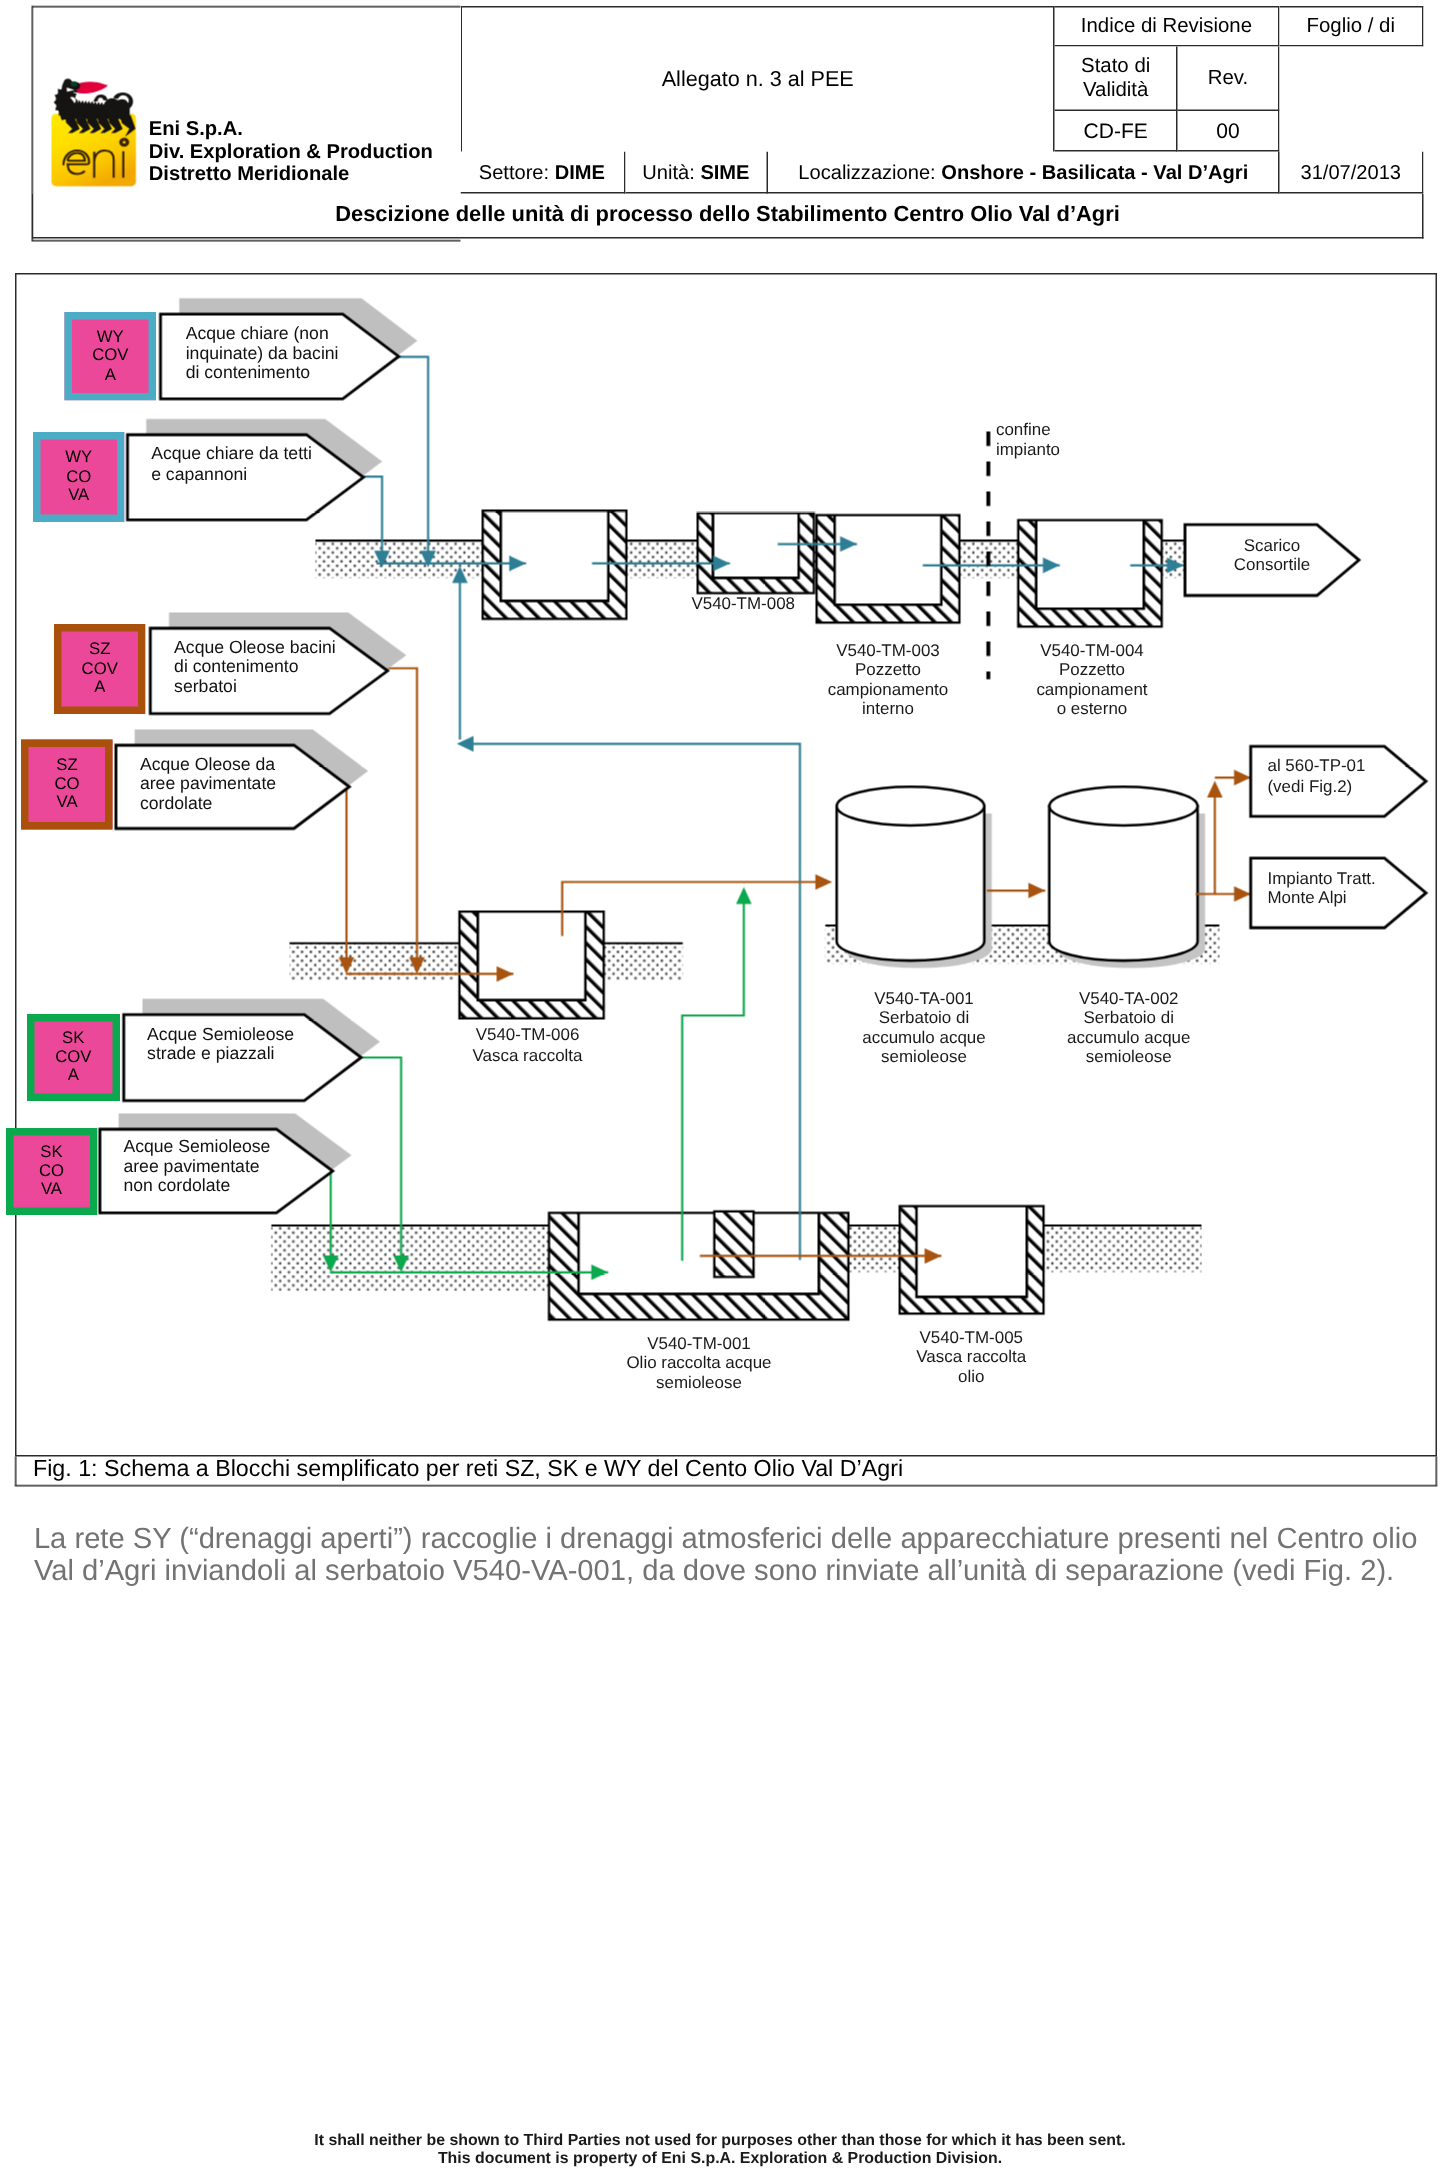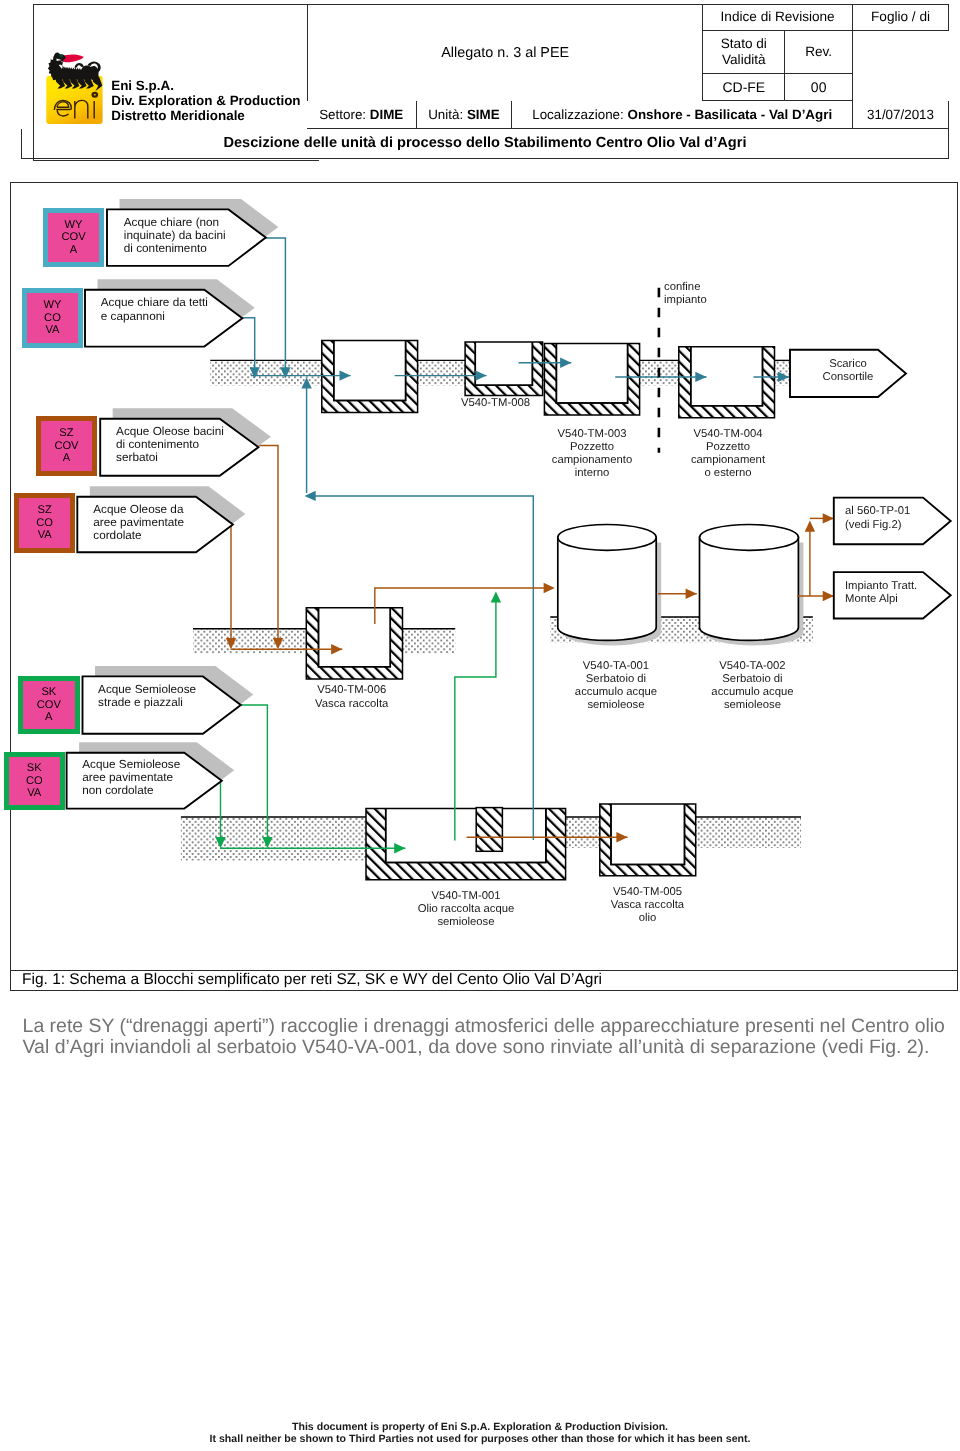--- a/index.html
+++ b/index.html
@@ -10,21 +10,21 @@
   .pg{position:absolute;left:0;top:0;width:960px;height:1451px;}
 
   
   #hdr{position:absolute;left:21px;top:3.5px;width:928px;height:156px;}
   .cell{position:absolute;transform:translateZ(0);box-sizing:border-box;display:flex;
         align-items:center;justify-content:center;text-align:center;line-height:1.16;}
   .bl{border-left:1.3px solid #2b2b2b;}
   .br{border-right:1.3px solid #2b2b2b;}
   .bt{border-top:1.3px solid #2b2b2b;}
   .bb{border-bottom:1.3px solid #2b2b2b;}
-  #logo-cell{left:0;top:0;width:286px;height:157px;margin-left:12px;}
+  #logo-cell{left:0;top:0;width:286px;height:157px;}
   .logo-wrap{position:absolute;left:12px;top:32.4px;display:flex;align-items:flex-end;}
   .logo-mark{position:relative;width:63px;height:88px;}
   .logo-txt{transform:translateZ(0);margin-left:2.2px;font-size:13.45px;font-weight:bold;line-height:15.4px;
             white-space:nowrap;padding-bottom:1px;text-align:left;}
   #allegato-cell{left:286px;top:0;width:396.3px;height:97.8px;font-size:14.4px;}
   #indice-cell{left:682.3px;top:0;width:149.7px;height:27.1px;font-size:13.6px;}
   #stato-cell{left:682.3px;top:27.1px;width:82px;height:43px;font-size:13.6px;}
   #rev-cell{left:764.3px;top:27.1px;width:67.7px;height:43px;font-size:13.6px;}
   #cdfe-cell{left:682.3px;top:70.1px;width:82px;height:27.7px;font-size:14px;}
   #rev-val-cell{left:764.3px;top:70.1px;width:67.7px;height:27.7px;font-size:14px;}
@@ -470,17 +470,17 @@
 <div id="caption-box">
   <div id="caption-txt">Fig. 1: Schema a Blocchi semplificato per reti SZ, SK e WY del Cento Olio Val D’Agri</div>
 </div>
 
 <div id="bodytext">
   <div>La rete SY (“drenaggi aperti”) raccoglie i drenaggi atmosferici delle apparecchiature presenti nel Centro olio</div>
   <div>Val d’Agri inviandoli al serbatoio V540-VA-001, da dove sono rinviate all’unità di separazione (vedi Fig. 2).</div>
 </div>
 
 <div id="footer">
+  <div>It shall neither be shown to Third Parties not used for purposes other than those for which it has been sent.</div>
   <div>This document is property of Eni S.p.A. Exploration &amp; Production Division.</div>
-  <div>It shall neither be shown to Third Parties not used for purposes other than those for which it has been sent.</div>
 </div>
 
 </div>
 
 </body></html>

